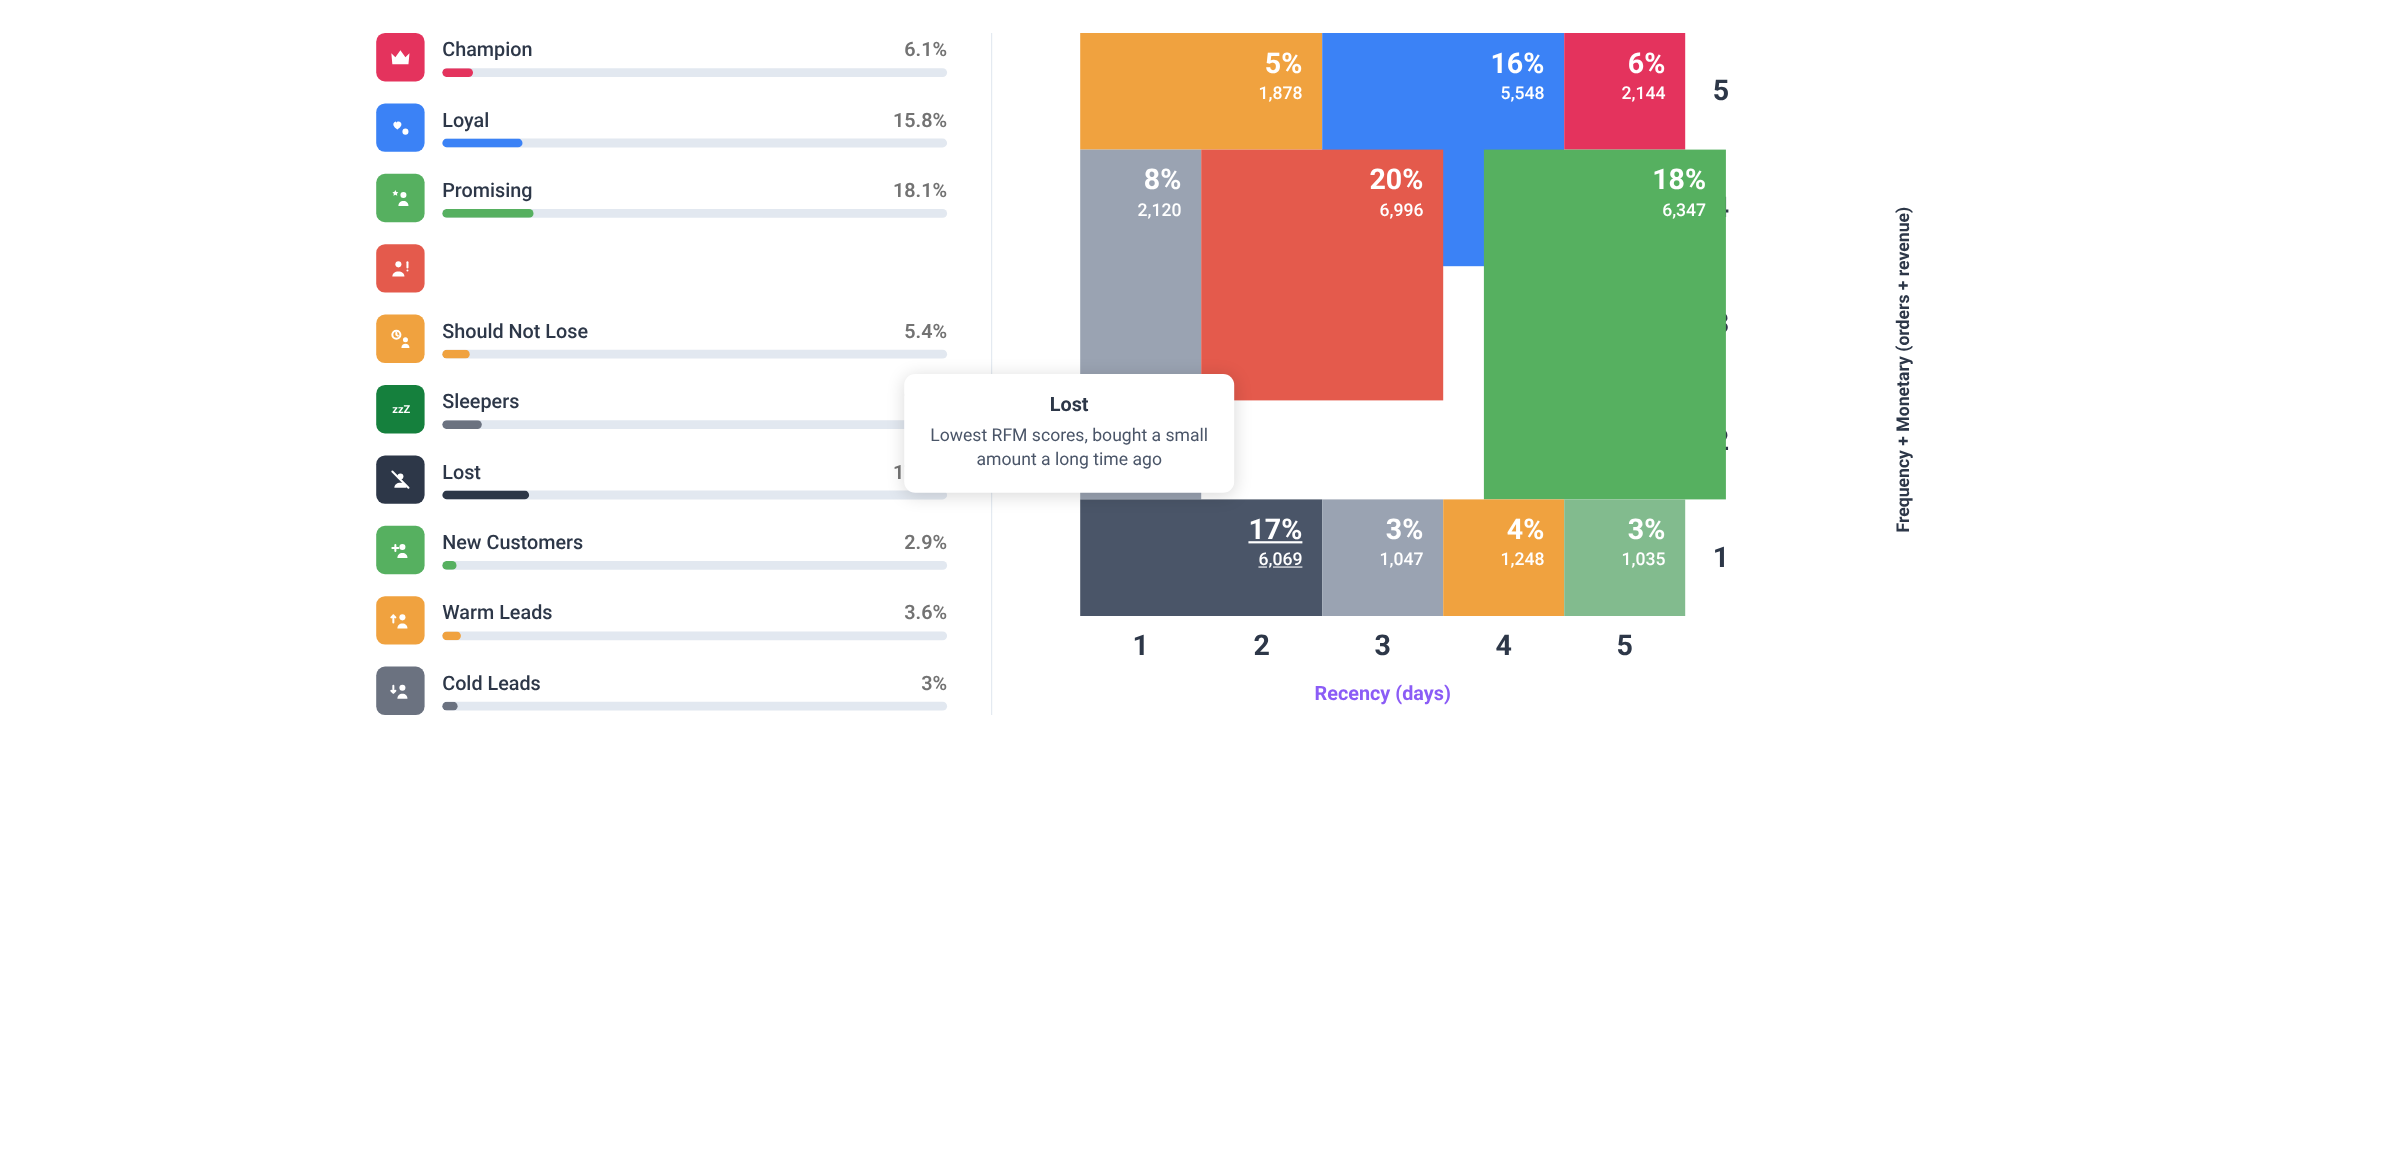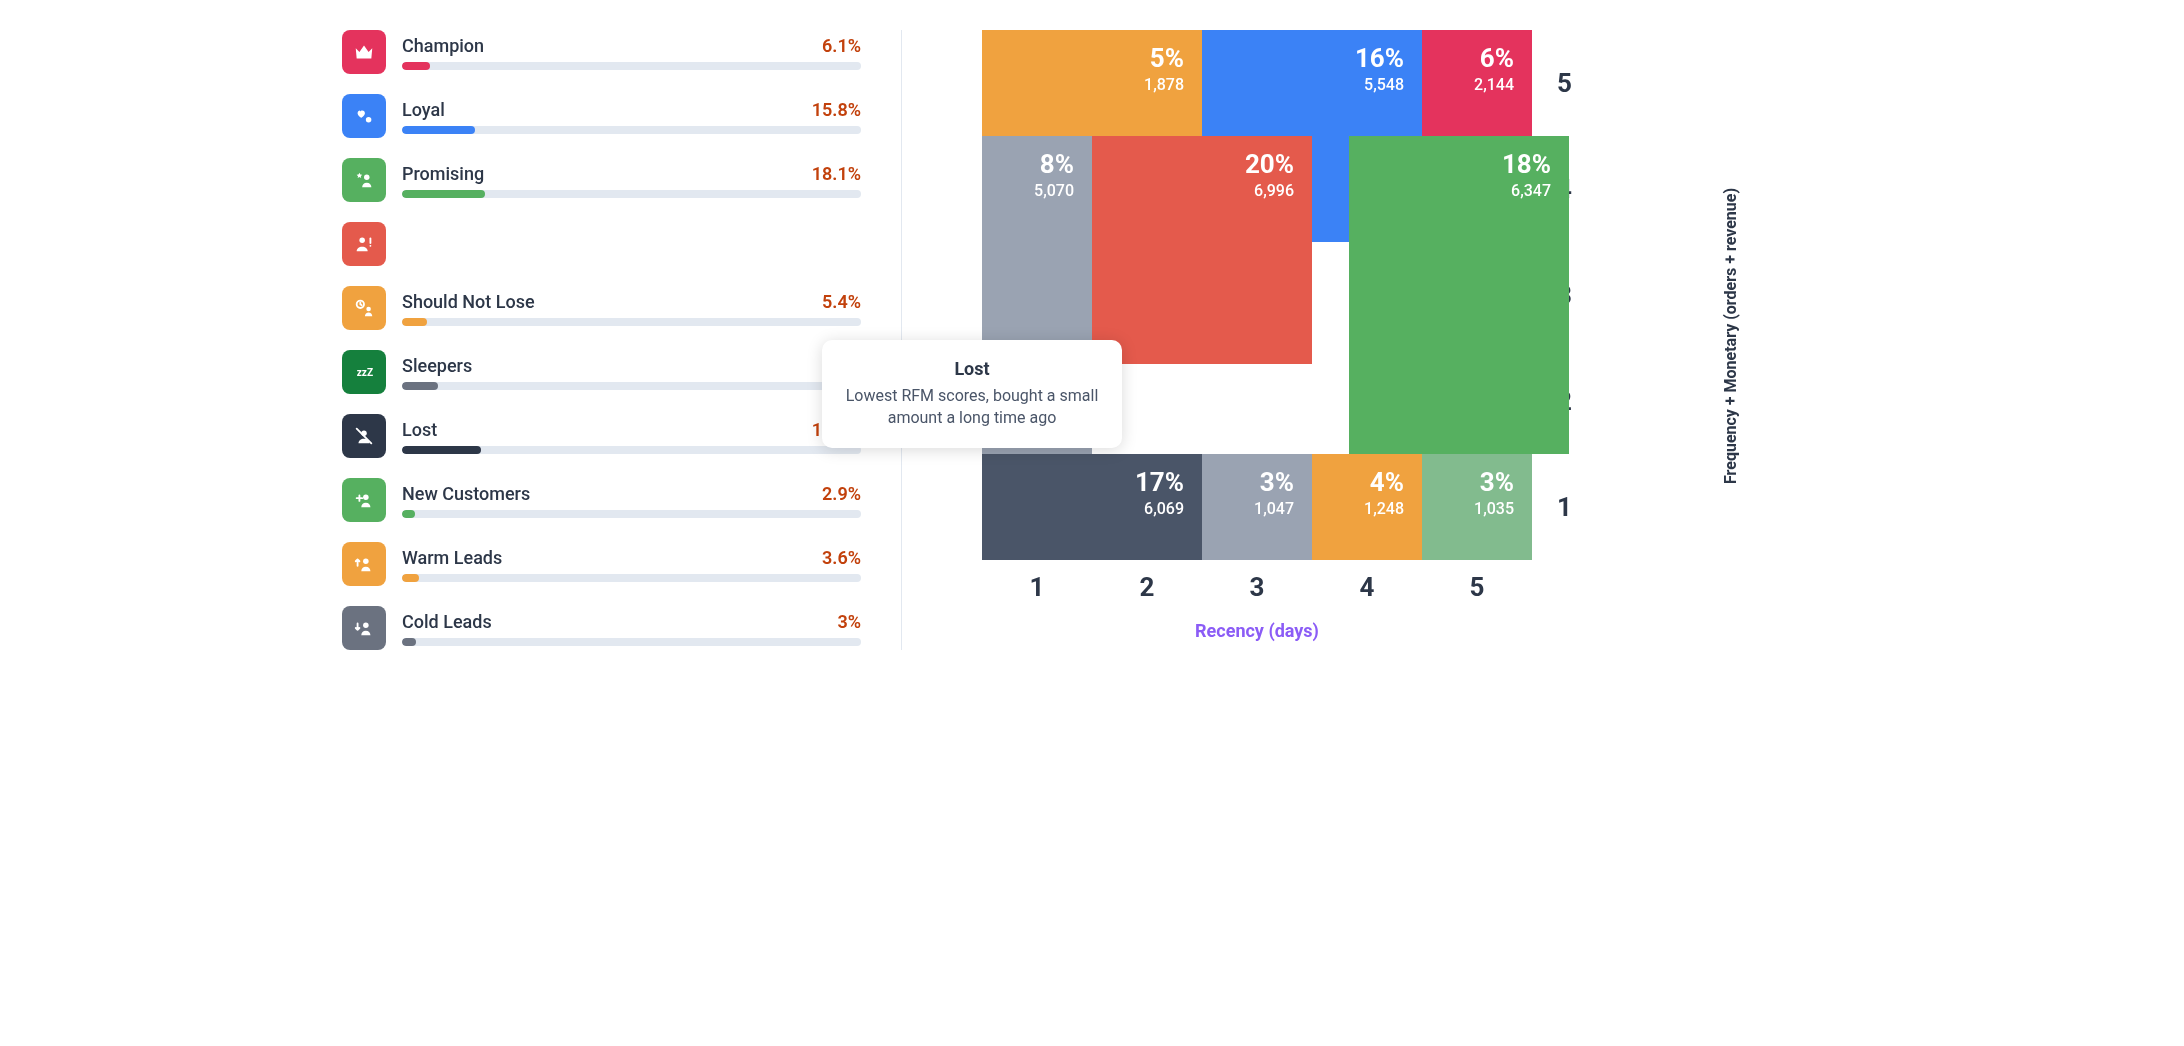--- a/index.html
+++ b/index.html
@@ -48,21 +48,21 @@
     margin-bottom: 6px;
   }
   .seg-label {
     font-size: 18px;
     font-weight: 500;
     color: #2d3748;
   }
   .seg-pct {
     font-size: 18px;
     font-weight: 600;
-    color: #c2410c;
+    color: #737373;
   }
   .seg-bar {
     height: 8px;
     background: #e2e8f0;
     border-radius: 4px;
     overflow: hidden;
   }
   .seg-fill {
     height: 100%;
     border-radius: 4px;
@@ -355,31 +355,31 @@
           <div class="cell" style="left: 220px; top: 0px; width: 220px; height: 212px; background: rgb(59, 130, 246);">
     <span class="pct">16%</span>
     <span class="cnt">5,548</span>
           </div>
           <div class="cell" style="left: 440px; top: 0px; width: 110px; height: 106px; background: rgb(228, 51, 93);">
     <span class="pct">6%</span>
     <span class="cnt">2,144</span>
           </div>
           <div class="cell" style="left: 0px; top: 106px; width: 110px; height: 318px; background: rgb(154, 163, 178);">
     <span class="pct">8%</span>
-    <span class="cnt">5,070</span>
+    <span class="cnt">2,120</span>
           </div>
           <div class="cell" style="left: 110px; top: 106px; width: 220px; height: 228px; background: rgb(228, 90, 76);">
     <span class="pct">20%</span>
     <span class="cnt">6,996</span>
           </div>
           <div class="cell" style="left: 330px; top: 106px; width: 220px; height: 318px; background: rgb(86, 176, 96); margin-left: 37px;">
     <span class="pct">18%</span>
     <span class="cnt">6,347</span>
           </div>
-          <div class="cell" style="left: 0px; top: 424px; width: 220px; height: 106px; background: rgb(74, 85, 104);">
+          <div class="cell" style="left: 0px; top: 424px; width: 220px; height: 106px; background: rgb(74, 85, 104); text-decoration: underline;">
     <span class="pct">17%</span>
     <span class="cnt">6,069</span>
           </div>
           <div class="cell" style="left: 220px; top: 424px; width: 110px; height: 106px; background: rgb(154, 163, 178);">
     <span class="pct">3%</span>
     <span class="cnt">1,047</span>
           </div>
           <div class="cell" style="left: 330px; top: 424px; width: 110px; height: 106px; background: rgb(240, 162, 63);">
     <span class="pct">4%</span>
     <span class="cnt">1,248</span>

